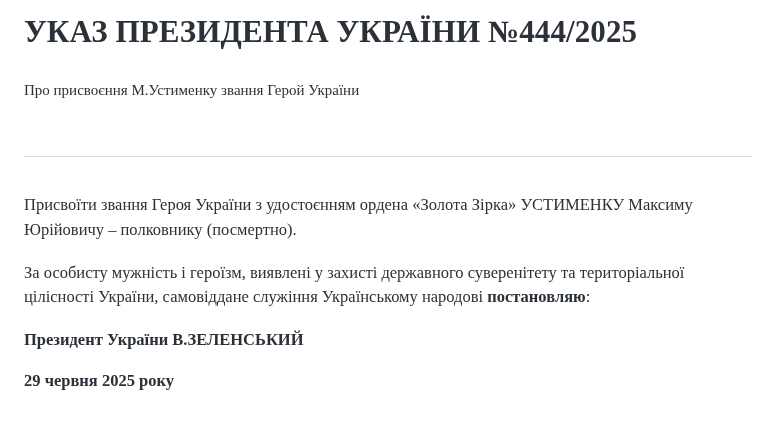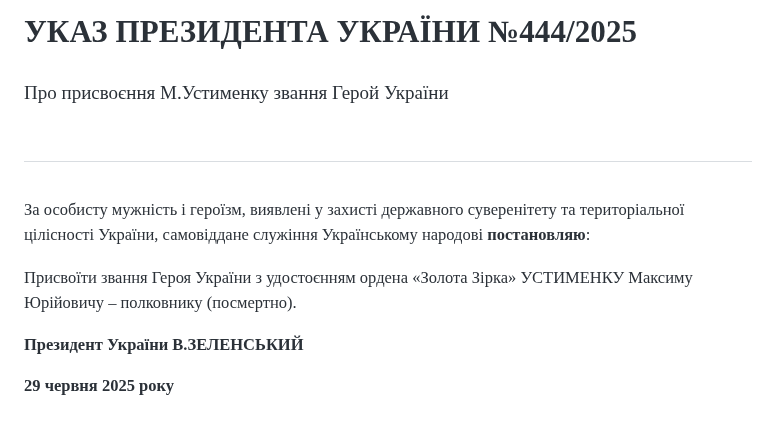--- a/index.html
+++ b/index.html
@@ -27,21 +27,21 @@
     font-size: 31px;
     line-height: 1.18;
     font-weight: bold;
     letter-spacing: 0.1px;
     color: #2b3138;
     font-family: "Liberation Serif", "DejaVu Serif", serif;
   }
   .decree-subtitle {
     margin: 0;
     padding-top: 30px;
-    font-size: 19px;
+    font-size: 15px;
     line-height: 1.3;
     font-weight: normal;
     color: #2b3138;
   }
   .rule {
     margin-top: 56px;
     border: none;
     border-top: 1px solid #d9dde1;
     height: 0;
     width: 100%;
@@ -82,22 +82,22 @@
 <div class="page">
 
   <h1 class="decree-title">УКАЗ ПРЕЗИДЕНТА УКРАЇНИ №444/2025</h1>
 
   <h2 class="decree-subtitle">Про присвоєння М.Устименку звання Герой України</h2>
 
   <hr class="rule">
 
   <div class="body-block">
 
+    <p class="para">Присвоїти звання Героя України з удостоєнням ордена «Золота Зірка» УСТИМЕНКУ Максиму Юрійовичу – полковнику (посмертно).</p>
+
     <p class="para"><span>За особисту мужність і героїзм, виявлені у захисті державного суверенітету та територіальної цілісності України, самовіддане служіння Українському народові</span> <span class="strong">постановляю</span><span>:</span></p>
-
-    <p class="para">Присвоїти звання Героя України з удостоєнням ордена «Золота Зірка» УСТИМЕНКУ Максиму Юрійовичу – полковнику (посмертно).</p>
 
     <p class="signature">Президент України В.ЗЕЛЕНСЬКИЙ</p>
 
     <p class="date">29 червня 2025 року</p>
 
   </div>
 </div>
 
 </body></html>

